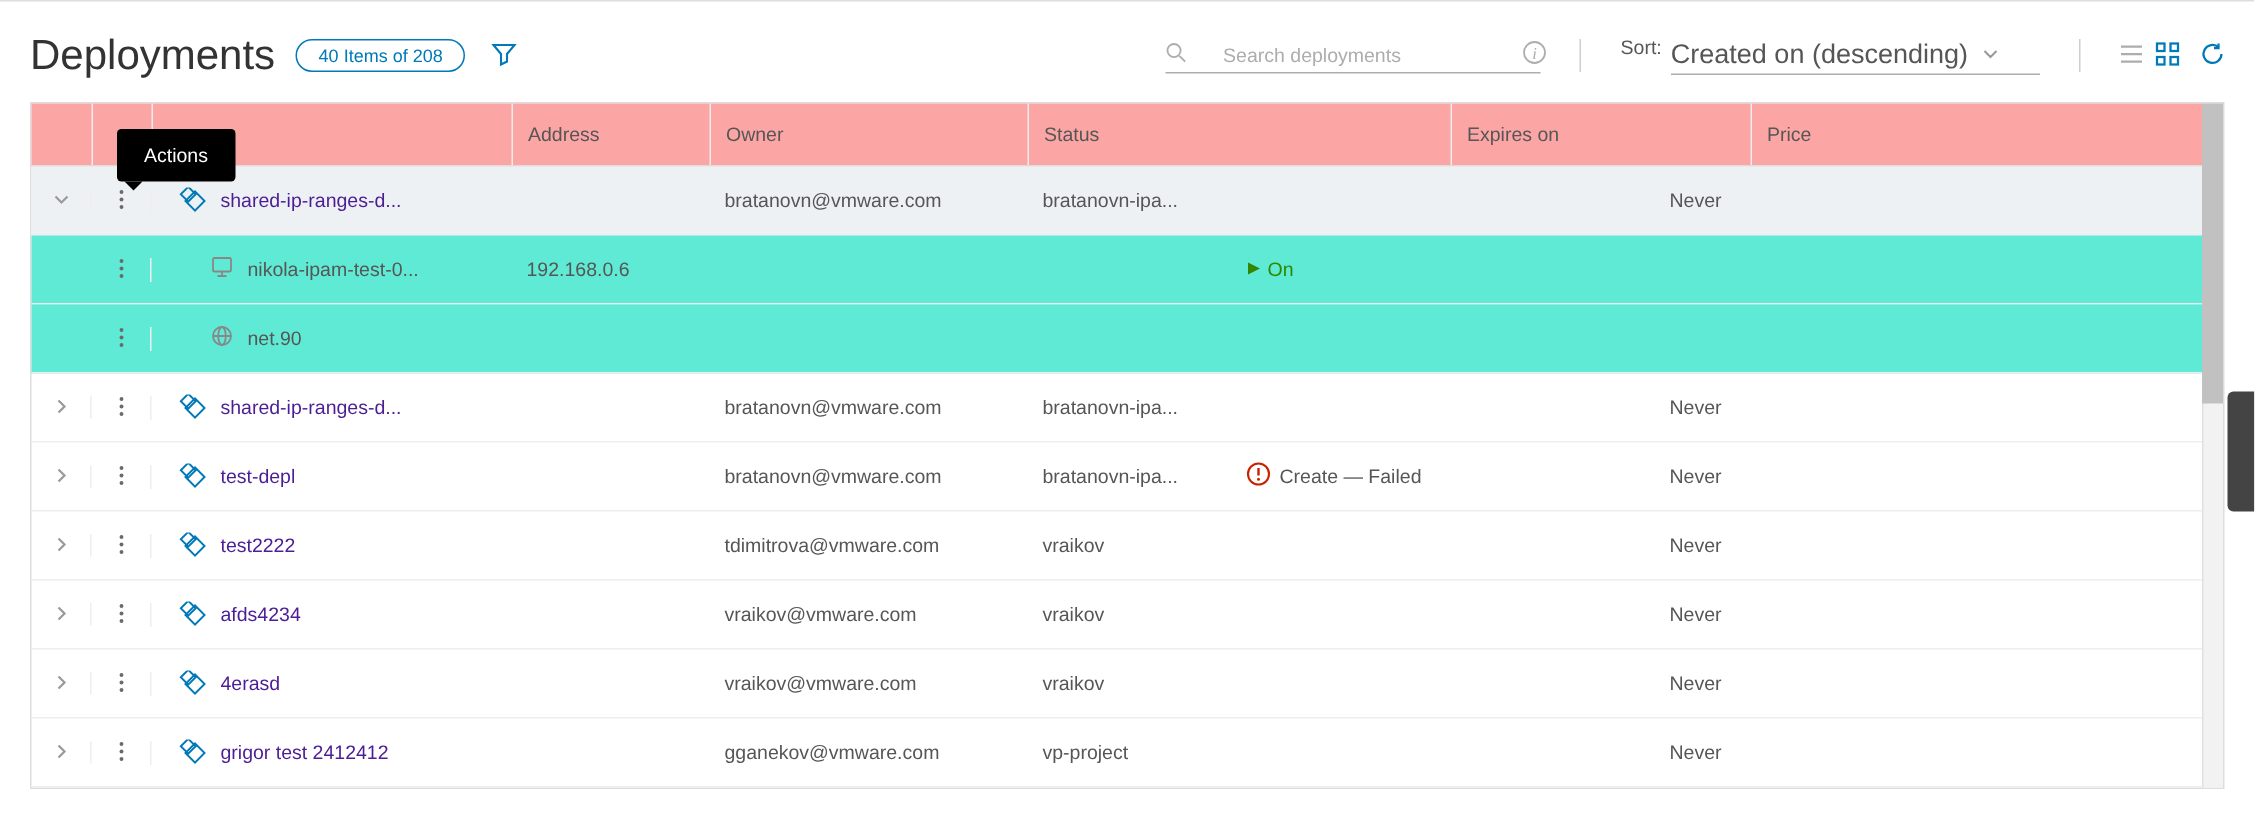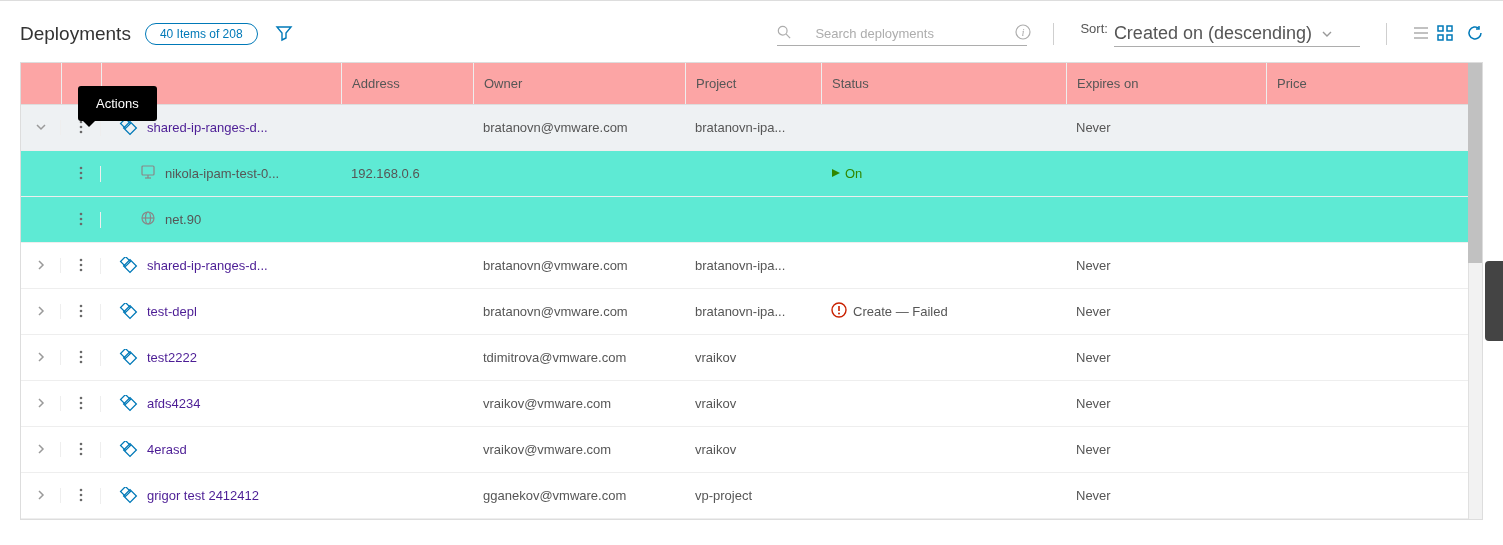--- a/index.html
+++ b/index.html
@@ -1,19 +1,19 @@
 <!DOCTYPE html>
 <html><head>
 <meta charset="utf-8">
 <style>
   * { box-sizing: border-box; margin: 0; padding: 0; }
   body { font-family: "Segoe UI", Arial, sans-serif; font-size: 13px; color: #565656; background: #fff; }
   .page { width: 1503px; height: 545px; position: relative; overflow: hidden; border-top: 1px solid #ddd; }
   .topbar { display: flex; align-items: center; padding: 20px 20px 15px 20px; gap: 14px; }
-  .title { font-size: 19px; font-weight: 400; color: #333; }
+  .title { font-size: 28px; font-weight: 400; color: #333; }
   .pill { border: 1px solid #0079b8; color: #0079b8; border-radius: 14px; padding: 3px 14px; font-size: 12px; }
   .filter-icon { color: #0079b8; margin-left: 4px; }
   .spacer { flex: 1; }
   .search-wrap { display: flex; align-items: center; gap: 24px; border-bottom: 1px solid #adadad; padding: 2px 0; width: 250px; }
   .search-wrap input { border: none; outline: none; font-size: 13px; flex: 1; color: #565656; background: transparent; }
   .search-wrap input::placeholder { color: #adadad; }
   .info-icon { color: #adadad; }
   .divider-v { width: 1px; height: 22px; background: #cfcfcf; margin: 0 12px; }
   .sort-group { display: flex; align-items: flex-start; gap: 6px; font-size: 13px; color: #565656; }
   .sort-select { border: none; border-bottom: 1px solid #adadad; background: transparent; font-size: 18px; color: #565656; padding: 2px 28px 2px 0; display: flex; align-items: center; gap: 6px; position: relative; }
@@ -29,21 +29,21 @@
   .hdr { display: flex; align-items: stretch; height: 42px; border-bottom: 1px solid #ddd; background: #fca5a5; }
   .hdr .col { padding: 10px 10px; font-size: 13px; color: #565656; border-left: 1px solid #eee; display: flex; align-items: center; }
   .hdr .col:first-child { border-left: none; }
   .col-exp { width: 40px; justify-content: center; }
   .col-act { width: 40px; justify-content: center; }
   .col-name { width: 240px; padding-left: 20px; }
   .col-addr { width: 132px; }
   .col-owner { width: 212px; }
   .col-proj { width: 136px; }
   .col-status { width: 245px; }
-  .col-exp2 { width: 200px; }
+  .col-exp2 { width: 200px; margin-left: 37px; }
   .col-price { flex: 1; }
 
   .tooltip { position: absolute; top: 85px; left: 78px; background: #000; color: #fff; padding: 10px 18px; border-radius: 3px; font-size: 13px; z-index: 5; }
   .tooltip::after { content: ""; position: absolute; bottom: -6px; left: 5px; border: 6px solid transparent; border-top-color: #000; border-bottom: none; }
 
   .row { display: flex; align-items: center; height: 46px; border-bottom: 1px solid #eee; }
   .row.expanded-parent { background: #eef1f3; }
   .row .cell { padding: 0 10px; display: flex; align-items: center; gap: 8px; }
   .cell.col-exp { width: 40px; justify-content: center; border-right: 1px solid #eee; }
   .cell.col-act { width: 40px; justify-content: center; border-right: 1px solid #eee; }
@@ -144,21 +144,20 @@
     <div class="scroll-track">
       <div class="scroll-thumb"></div>
     </div>
 
     <div class="hdr">
       <div class="col col-exp"></div>
       <div class="col col-act"></div>
       <div class="col col-name"></div>
       <div class="col col-addr">Address</div>
       <div class="col col-owner">Owner</div>
-      <div class="col col-proj">Project</div>
       <div class="col col-status">Status</div>
       <div class="col col-exp2">Expires on</div>
       <div class="col col-price">Price</div>
     </div>
 
     <div id="rows-container">
         <div class="row expanded-parent">
     <div class="cell col-exp">
             <span class="chev"><svg width="10" height="10" viewBox="0 0 10 10">
                 <path d="M1 3l4 4 4-4" fill="none" stroke="#9a9a9a" stroke-width="1.5"></path>

